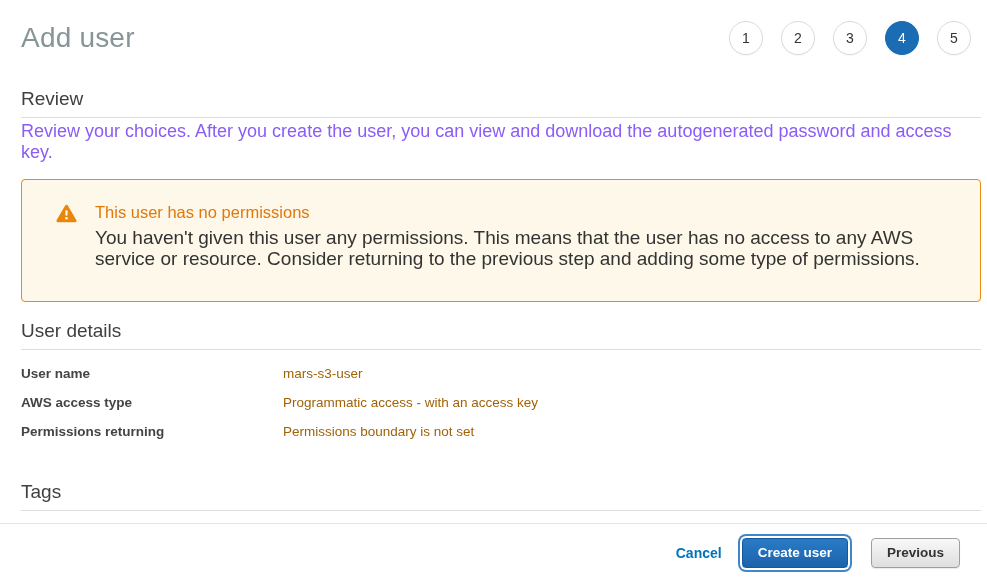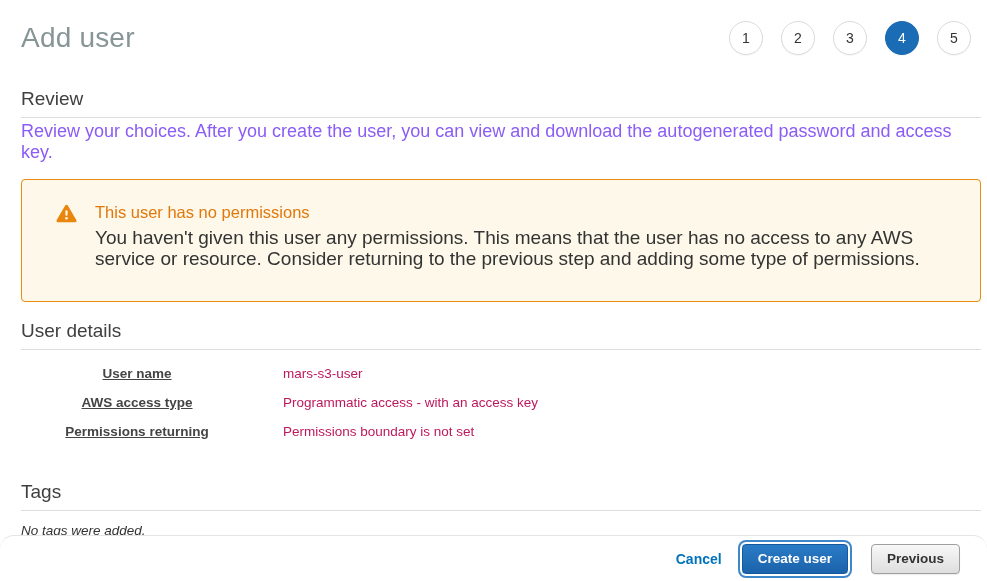--- a/index.html
+++ b/index.html
@@ -31,32 +31,32 @@
                  padding:23px 36px 32px 34px; display:flex; gap:18px; align-items:flex-start; }
   .warning-icon { flex:0 0 auto; margin-top:1px; }
   .warning-title { font-size:16.5px; font-weight:400; color:#e1780c; margin-bottom:5px; }
   .warning-body { font-size:19px; color:#333; line-height:21px; max-width:856px; }
 
   
   .details-heading { margin-top:18px; }
   .rule-details { margin-top:7px; margin-bottom:16px; }
   .kv-row { display:grid; grid-template-columns:232px 1fr; column-gap:30px;
             font-size:13.5px; margin-bottom:14px; }
-  .kv-label { text-align:center; font-weight:bold; color:#444;text-decoration:underline; }
-  .kv-value { color:#be185d; }
+  .kv-label { text-align:left; font-weight:bold; color:#444; }
+  .kv-value { color:#a16207; }
 
   
   .tags-heading { margin-top:42px; }
   .rule-tags { margin-top:7px; }
   .tags-empty { margin-top:12px; font-size:13.5px; font-style:italic; color:#333; }
 
   
-  .footer { position:absolute; left:0; right:0; bottom:0; height:46px; background:#fff;
+  .footer { position:absolute; left:0; right:0; bottom:0; height:58px; background:#fff;
             border-top:1px solid #e5e5e5; display:flex; align-items:center;
-            justify-content:flex-end; gap:20px; padding-right:27px;border-radius:14px; }
+            justify-content:flex-end; gap:20px; padding-right:27px; }
   .cancel-link { color:#0073bb; font-weight:bold; font-size:14px; text-decoration:none; cursor:pointer; }
   .btn { font-family:"Liberation Sans", sans-serif; font-size:13.5px; font-weight:bold;
          border-radius:4px; cursor:pointer; padding:6px 15px; line-height:16px; }
   .btn-previous { color:#333; border:1px solid #9d9fa1; background:linear-gradient(#f8f8f8,#dedede);
                   box-shadow:0 1px 1px rgba(0,0,0,0.08); }
   .btn-create { color:#fff; border:1px solid #15589e; background:linear-gradient(#2a7bc6,#1b63ab);
                 margin-right:3px; box-shadow:0 0 0 2px #fff, 0 0 0 4px #3f87cb; }
 </style>
 </head>
 <body>

